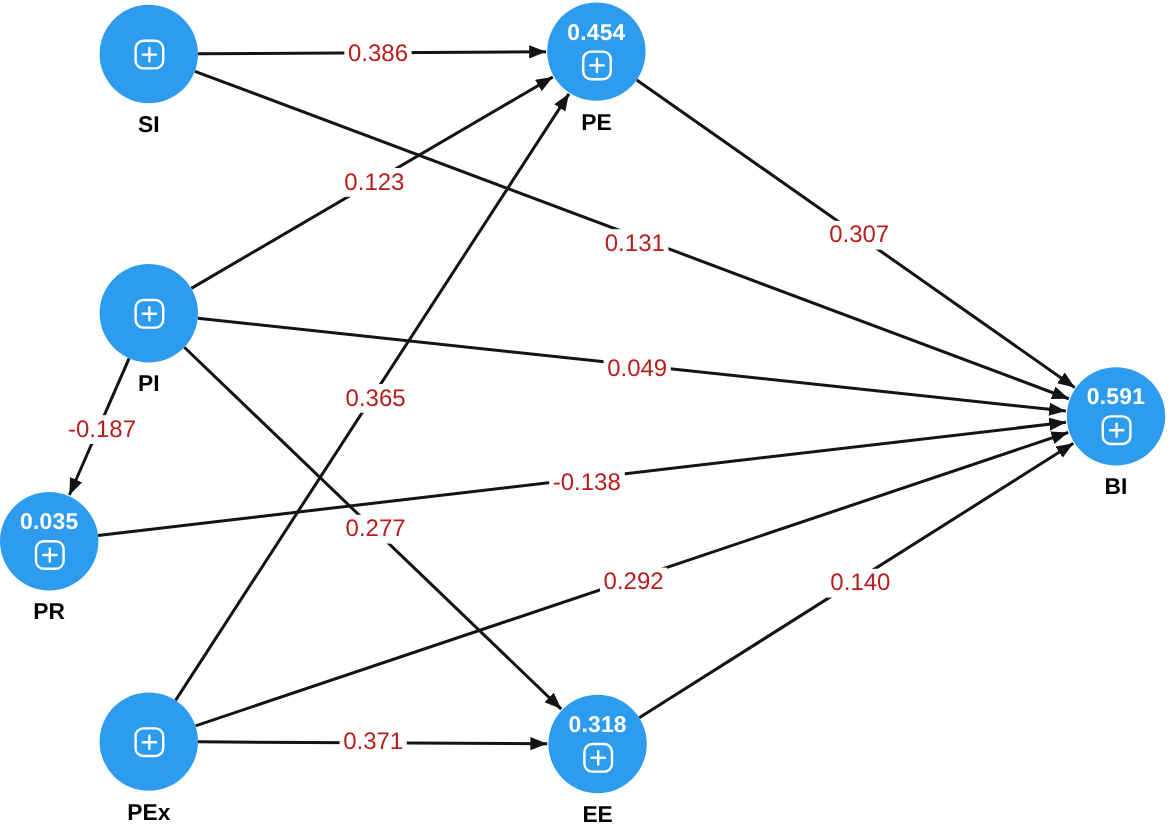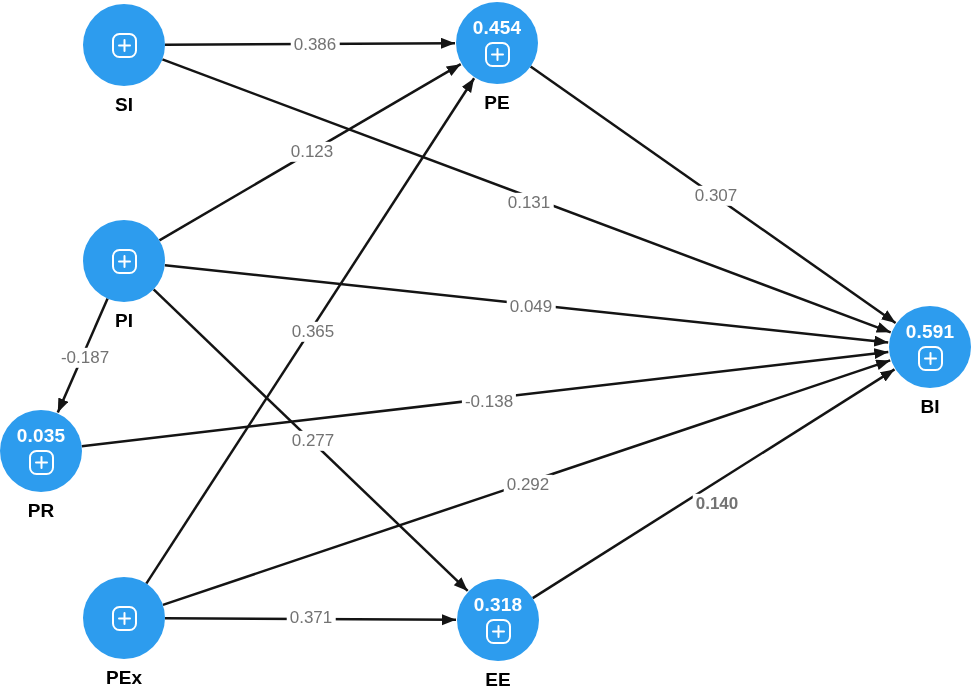--- a/index.html
+++ b/index.html
@@ -33,22 +33,22 @@
     position: absolute;
     transform: translateX(-50%);
     font-weight: bold;
     font-size: 19px;
     color: #000000;
     white-space: nowrap;
   }
   .edge-label {
     position: absolute;
     transform: translate(-50%, -50%);
-    font-size: 17px;
-    color: #737373;
+    font-size: 20px;
+    color: #b91c1c;
     background: #ffffff;
     padding: 0 3px;
     line-height: 1.2;
     white-space: nowrap;
   }
 </style>
 </head>
 <body>
 
 <div id="canvas">
@@ -76,21 +76,21 @@
       <div class="edge-label" style="left: 529px; top: 203px;">0.131</div>
       <div class="edge-label" style="left: 312px; top: 152px;">0.123</div>
       <div class="edge-label" style="left: 531px; top: 307px;">0.049</div>
       <div class="edge-label" style="left: 85px; top: 358px;">-0.187</div>
       <div class="edge-label" style="left: 313px; top: 441px;">0.277</div>
       <div class="edge-label" style="left: 489px; top: 402px;">-0.138</div>
       <div class="edge-label" style="left: 313px; top: 332px;">0.365</div>
       <div class="edge-label" style="left: 528px; top: 485px;">0.292</div>
       <div class="edge-label" style="left: 311px; top: 618px;">0.371</div>
       <div class="edge-label" style="left: 716px; top: 196px;">0.307</div>
-      <div class="edge-label" style="left: 717px; top: 504px; font-weight: bold;">0.140</div>
+      <div class="edge-label" style="left: 717px; top: 486px;">0.140</div>
     </div>
   <div id="nodes-layer">
       <div class="node" style="left: 83px; top: 4px; width: 82px; height: 82px; background: rgb(45, 156, 238);">
         <svg width="27" height="27" viewBox="0 0 27 27">
           <rect x="2" y="2" width="23" height="23" rx="6.5" fill="none" stroke="#fff" stroke-width="2"></rect>
           <line x1="13.5" y1="8" x2="13.5" y2="19" stroke="#fff" stroke-width="2" stroke-linecap="round"></line>
           <line x1="8" y1="13.5" x2="19" y2="13.5" stroke="#fff" stroke-width="2" stroke-linecap="round"></line>
         </svg>
       </div>
       <div class="node-label" style="left: 124px; top: 94px;">SI</div>

